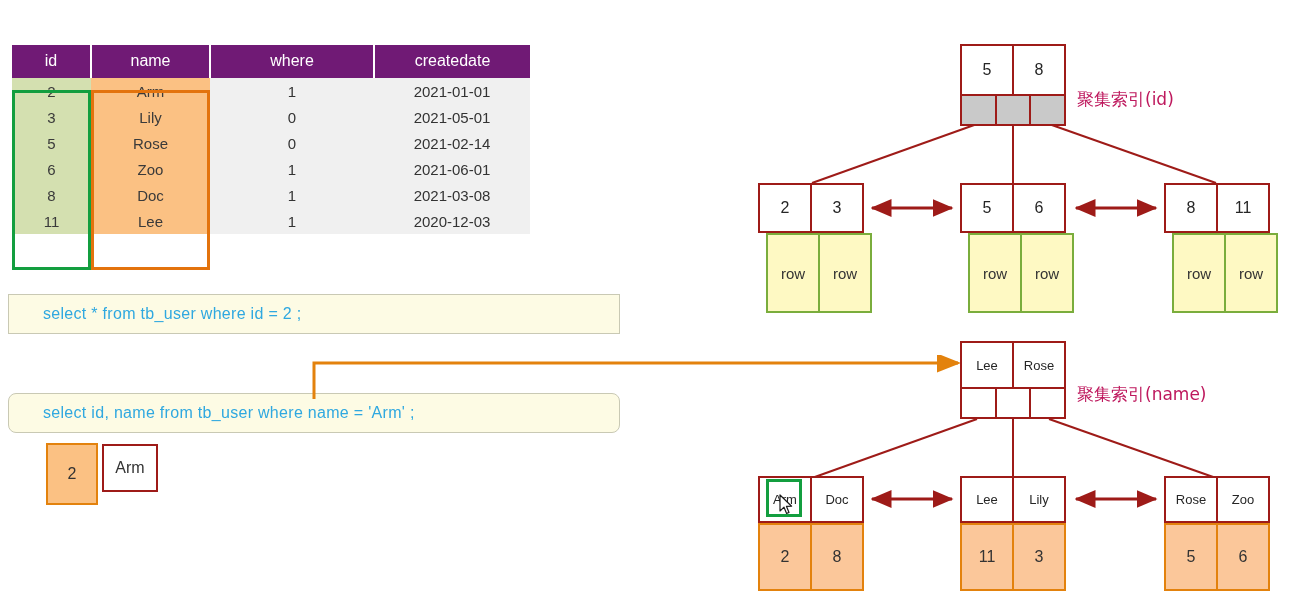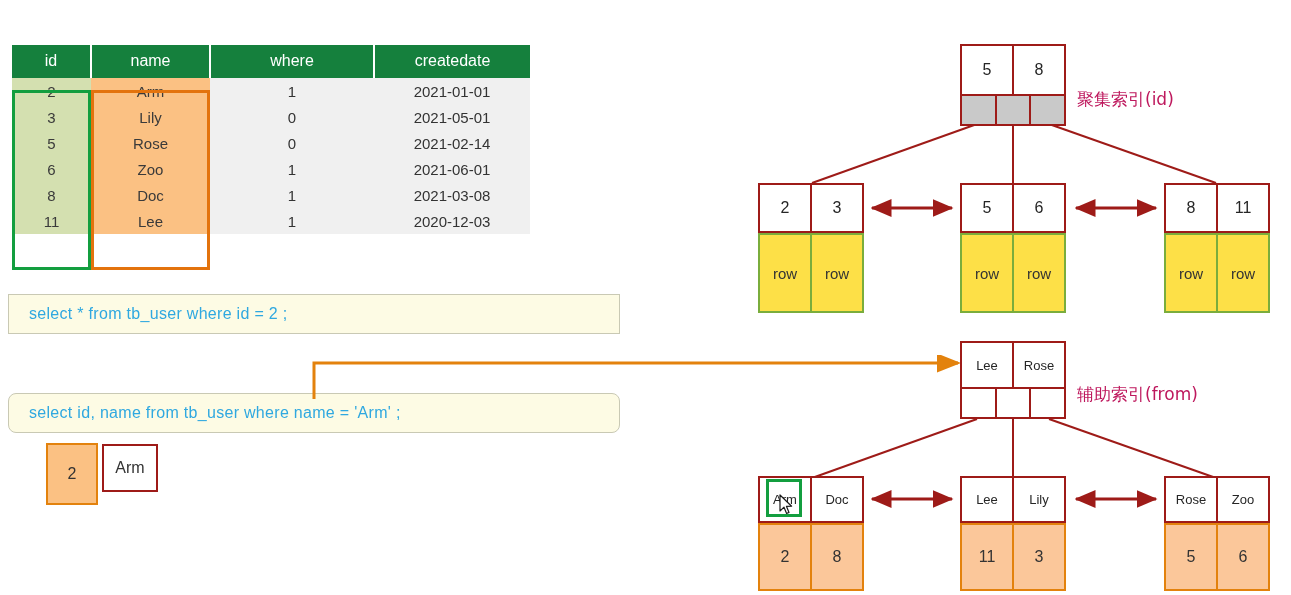--- a/index.html
+++ b/index.html
@@ -14,21 +14,21 @@
   }
 
   
   #data-table {
     position: absolute;
     left: 12px; top: 45px;
     width: 518px;
     border-collapse: collapse;
   }
   #data-table th {
-    background: #15803d;
+    background: #701a75;
     color: #ffffff;
     font-weight: normal;
     font-size: 16px;
     padding: 7px 0 8px 0;
     text-align: center;
     border-right: 2px solid #ffffff;
     border-bottom: none;
   }
   #data-table th:last-child { border-right: none; }
   #data-table td {
@@ -65,21 +65,21 @@
 
   
   .sql-box {
     position: absolute;
     background: #fdfbe4;
     border: 1px solid #c9c9b4;
     color: #2fa8e0;
     font-size: 16px;
     display: flex;
     align-items: center;
-    padding-left: 20px;
+    padding-left: 34px;
     letter-spacing: 0.3px;
   }
   #sql-box-1 { left: 8px; top: 294px; width: 612px; height: 40px; }
   #sql-box-2 { left: 8px; top: 393px; width: 612px; height: 40px; border-radius: 8px; }
 
   
   #result-id {
     position: absolute;
     left: 46px; top: 443px;
     width: 52px; height: 62px;
@@ -134,21 +134,22 @@
   }
   .ptr-row .pcell:last-child { border-right: none; }
   .ptr-gray .pcell { background: #c9c9c9; }
   .ptr-white .pcell { background: #ffffff; }
 
   
   .row-box {
     position: absolute;
     display: flex;
     border: 2px solid #7aad3c;
-    background: #fde047;
+    background: #fef9c3;
+    margin-left: 8px;
   }
   .row-box .rcell {
     flex: 1;
     display: flex; align-items: center; justify-content: center;
     font-size: 15px; color: #333333;
     border-right: 2px solid #7aad3c;
   }
   .row-box .rcell:last-child { border-right: none; }
 
   
@@ -364,19 +365,19 @@
 
 <div class="node-keys small" style="left:1164px; top:476px; width:106px; height:47px;">
   <div class="cell">Rose</div>
   <div class="cell">Zoo</div>
 </div>
 <div class="val-box" style="left:1164px; top:523px; width:106px; height:68px;">
   <div class="vcell">5</div>
   <div class="vcell">6</div>
 </div>
 
-<div class="index-label" id="label-secondary">辅助索引(from)</div>
+<div class="index-label" id="label-secondary">聚集索引(name)</div>
 
 <div id="arm-highlight"></div>
 
 <svg id="mouse-cursor" viewBox="0 0 14 22">
   <path d="M1,1 L1,17 L5,13.2 L7.6,19.5 L10,18.4 L7.5,12.4 L12.6,12.2 z" fill="#ffffff" stroke="#1a1a1a" stroke-width="1.2" stroke-linejoin="round"></path>
 </svg>
 
 </body></html>

